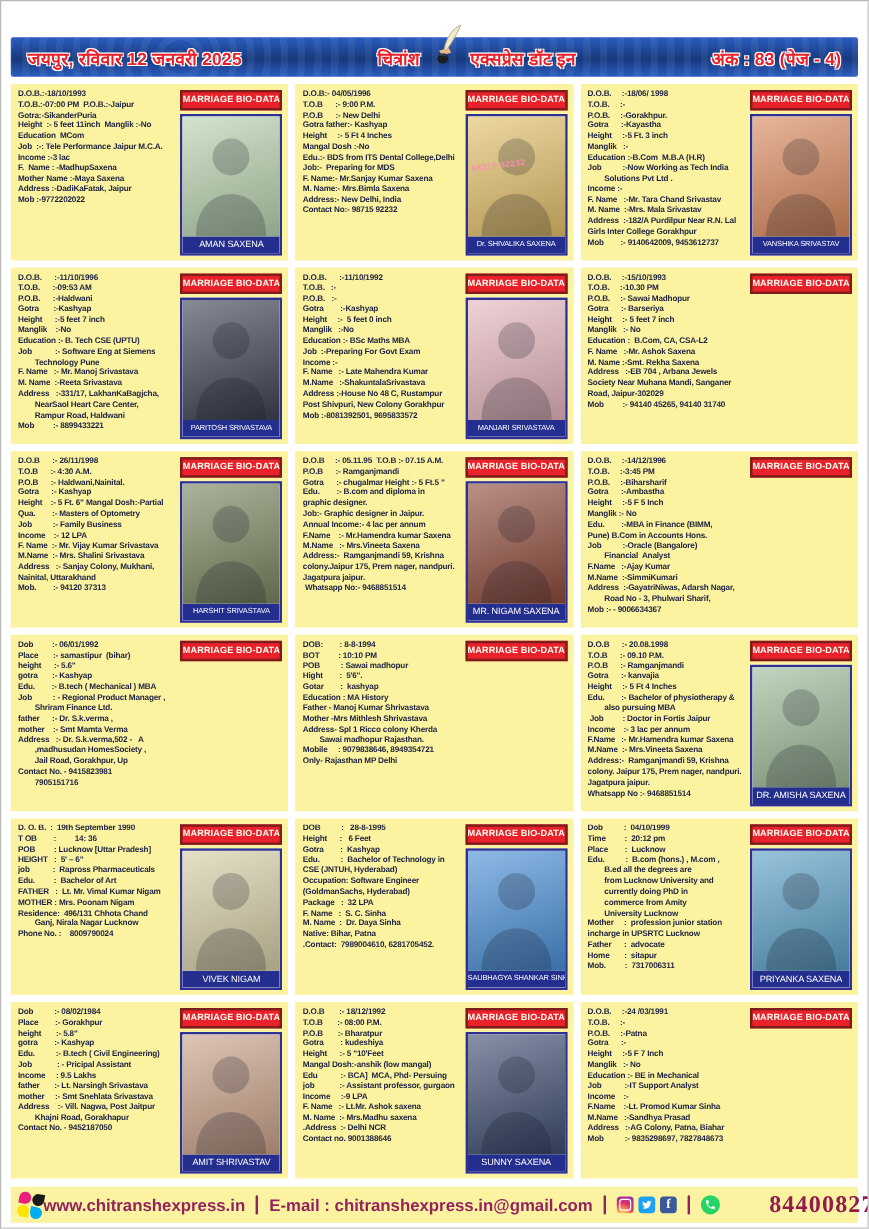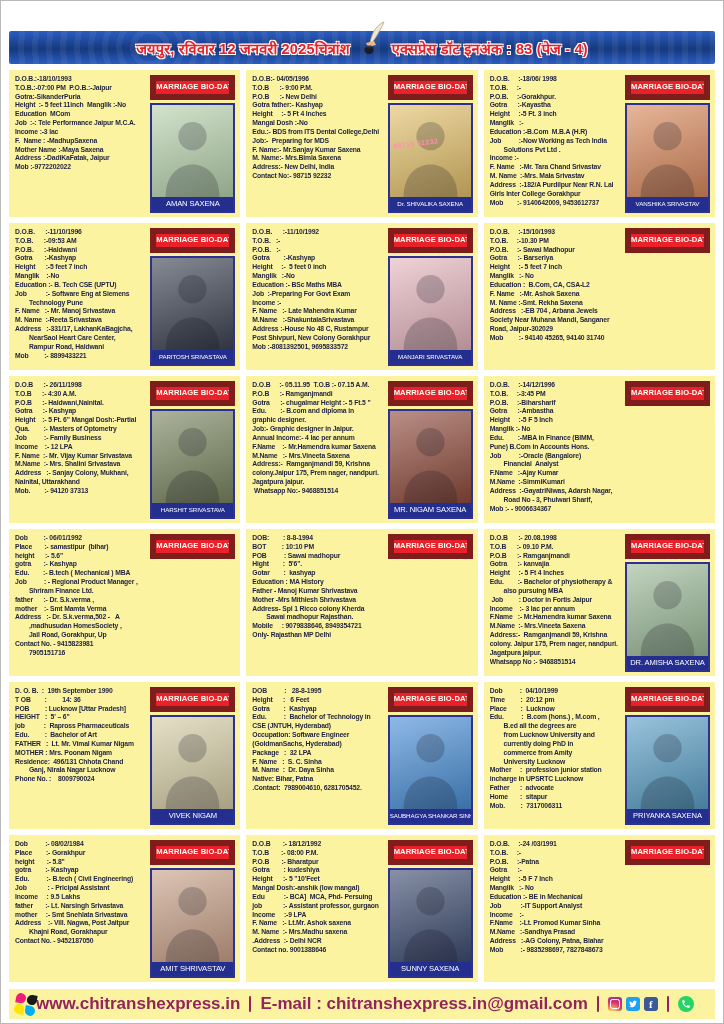--- a/index.html
+++ b/index.html
@@ -5,21 +5,21 @@
   html,body{margin:0;padding:0;background:#e9e9e9;}
   .page{
     width:724px;height:1024px;margin:0 auto;background:#ffffff;
     box-sizing:border-box;border:1px solid #b9b9b9;
     font-family:"Liberation Sans",sans-serif;position:relative;overflow:hidden;
   }
   
   .masthead{
     margin:30px 8px 6px 8px;height:33px;border-radius:2px;
     background:linear-gradient(180deg,#2a5cc0 0%,#16397e 55%,#2a5cc0 100%);
-    display:flex;align-items:center;justify-content:center;
+    display:flex;align-items:center;justify-content:space-between;
     padding:0 14px;box-sizing:border-box;position:relative;
   }
   .masthead:before{
     content:"";position:absolute;inset:0;border-radius:2px;
     background:repeating-radial-gradient(circle at 20% 50%,rgba(255,255,255,.06) 0 6px,transparent 6px 14px);
   }
   .mast-text{
     position:relative;color:#e8222b;font-weight:bold;font-size:14.5px;letter-spacing:.2px;
     text-shadow:-1px -1px 0 #fff,1px -1px 0 #fff,-1px 1px 0 #fff,1px 1px 0 #fff;
     white-space:nowrap;
@@ -35,21 +35,21 @@
     background:#fcf3a0;height:147px;box-sizing:border-box;
     padding:5px 5px 4px 6px;display:flex;gap:5px;overflow:hidden;
   }
   .bio-text{
     flex:1;min-width:0;color:#1d2140;font-weight:bold;
     font-size:6.8px;line-height:1.3;letter-spacing:-.15px;overflow:hidden;
   }
   .line{white-space:pre-wrap;}
   .right-col{width:85px;flex:0 0 85px;display:flex;flex-direction:column;gap:3px;}
   .banner{
-    background:#e8212a;border:6px solid #7f1d1d;color:#fffef2;
+    background:#e8212a;border:2px solid #7f1d1d;color:#fffef2;
     font-size:7.6px;font-weight:bold;text-align:right;line-height:12px;height:13px;
     letter-spacing:.1px;white-space:nowrap;overflow:hidden;
   }
   .photo-frame{
     flex:1;border:2px solid #2e3192;background:#fff;position:relative;
     display:flex;flex-direction:column;overflow:hidden;
   }
   .photo{
     flex:1;position:relative;
     background-image:linear-gradient(160deg,rgba(255,255,255,.38) 0%,rgba(0,0,0,.22) 100%);
@@ -65,21 +65,21 @@
     overflow:hidden;letter-spacing:-.1px;
   }
   .name-bar.long{font-size:6.2px;}
   
   .footer{
     margin:7px 8px 0 8px;height:30px;background:#fcf3a0;
     display:flex;align-items:center;justify-content:space-between;
     padding:0 6px;box-sizing:border-box;
   }
   .foot-mid{display:flex;align-items:center;gap:9px;margin:0 auto;}
-  .foot-text{color:#93225e;font-weight:bold;font-size:17px;white-space:nowrap;}
+  .foot-text{color:#93225e;font-weight:bold;font-size:14px;white-space:nowrap;}
   .vdiv{width:2px;height:16px;background:#93225e;border-radius:1px;}
   .phone{font-family:"Liberation Serif",serif;font-size:20px;font-weight:bold;color:#931b4e;letter-spacing:1px;margin-left:32px;}
   .social{display:flex;align-items:center;gap:4px;}
   .sq{width:14px;height:14px;border-radius:3px;display:flex;align-items:center;justify-content:center;}
   .ig{background:radial-gradient(circle at 30% 110%,#ffd676 0%,#f2a454 25%,#e1306c 55%,#8134af 100%);position:relative;}
   .ig:before{content:"";width:8px;height:8px;border:1.4px solid #fff;border-radius:2.5px;}
   .tw{background:#1da1f2;}
   .fb{background:#3b5998;color:#fff;font-weight:bold;font-size:11px;font-family:"Liberation Serif",serif;}
   .wa{width:16px;height:16px;border-radius:50%;background:#25d366;display:flex;align-items:center;justify-content:center;}
   .pinwheel{display:grid;grid-template-columns:10px 10px;grid-template-rows:10px 10px;gap:1px;transform:rotate(10deg);}

